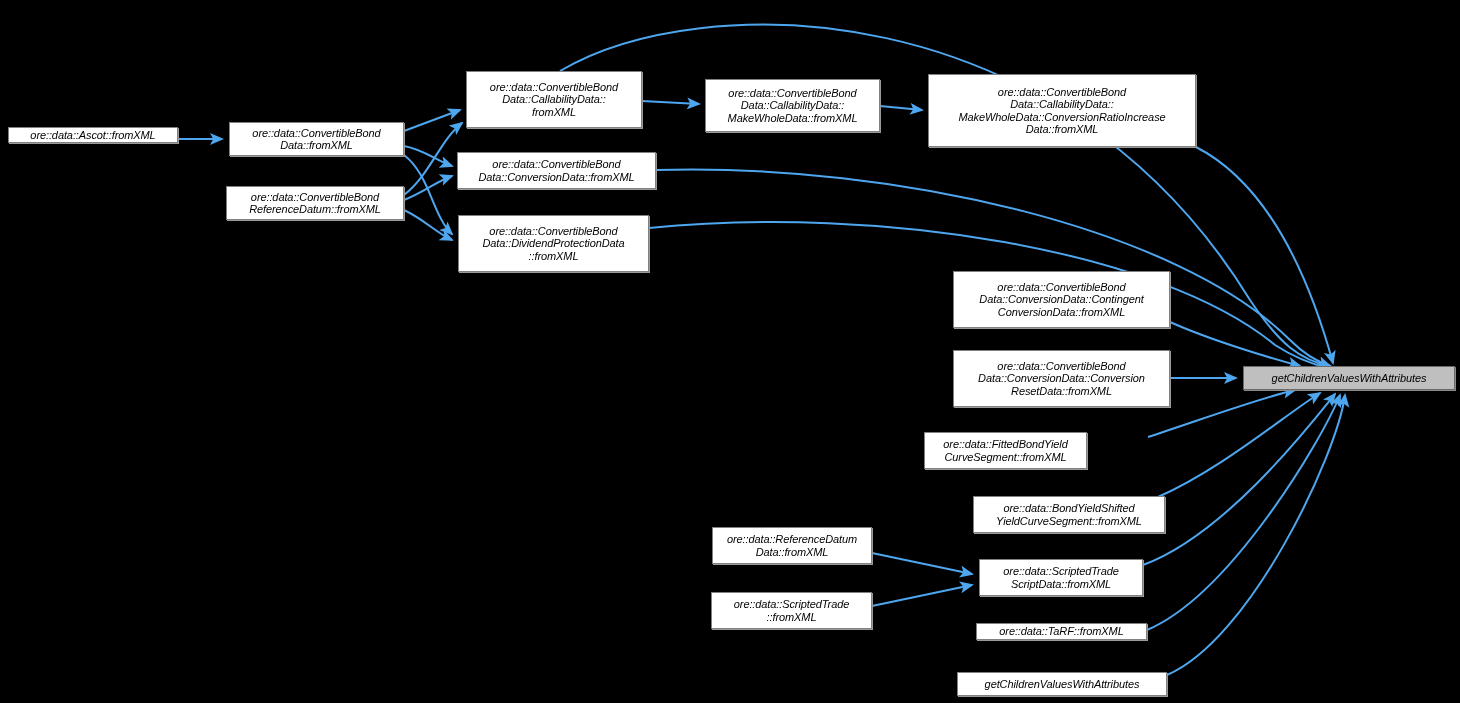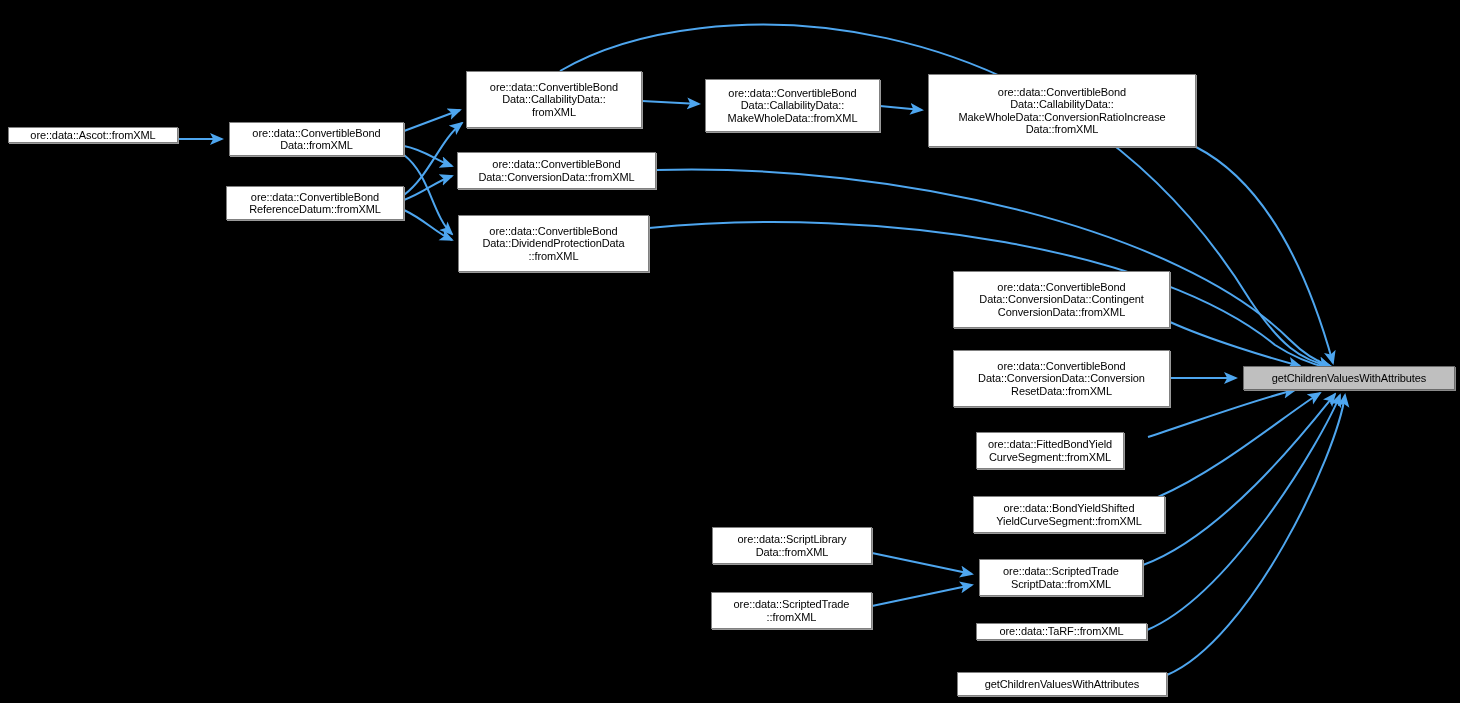--- a/index.html
+++ b/index.html
@@ -35,20 +35,21 @@
     justify-content: center;
     text-align: center;
     color: #000000;
     font-size: 11px;
     line-height: 12.4px;
     letter-spacing: -0.1px;
     white-space: pre-line;
     padding: 0 3px;
     cursor: pointer;
     z-index: 2;
+    font-style: italic;
   }
   .node.highlight {
     background: #bfbfbf;
     border: 1px solid #6b6b6b;
     box-shadow: 1px 1px 0 0 #8a8a8a;
   }
 </style>
 </head>
 <body>
 
@@ -104,25 +105,25 @@
       <div class="node" style="left: 928px; top: 74px; width: 268px; height: 73px;">ore::data::ConvertibleBond
 Data::CallabilityData::
 MakeWholeData::ConversionRatioIncrease
 Data::fromXML</div>
       <div class="node" style="left: 953px; top: 271px; width: 217px; height: 57px;">ore::data::ConvertibleBond
 Data::ConversionData::Contingent
 ConversionData::fromXML</div>
       <div class="node" style="left: 953px; top: 350px; width: 217px; height: 57px;">ore::data::ConvertibleBond
 Data::ConversionData::Conversion
 ResetData::fromXML</div>
-      <div class="node" style="left: 976px; top: 432px; width: 148px; height: 37px;">ore::data::FittedBondYield
+      <div class="node" style="left: 924px; top: 432px; width: 163px; height: 37px;">ore::data::FittedBondYield
 CurveSegment::fromXML</div>
       <div class="node" style="left: 966px; top: 496px; width: 192px; height: 37px; margin-left: 7px;">ore::data::BondYieldShifted
 YieldCurveSegment::fromXML</div>
-      <div class="node" style="left: 712px; top: 527px; width: 160px; height: 37px;">ore::data::ScriptLibrary
+      <div class="node" style="left: 712px; top: 527px; width: 160px; height: 37px;">ore::data::ReferenceDatum
 Data::fromXML</div>
       <div class="node" style="left: 711px; top: 592px; width: 161px; height: 37px;">ore::data::ScriptedTrade
 ::fromXML</div>
       <div class="node" style="left: 979px; top: 559px; width: 164px; height: 37px;">ore::data::ScriptedTrade
 ScriptData::fromXML</div>
       <div class="node" style="left: 976px; top: 623px; width: 171px; height: 17px;">ore::data::TaRF::fromXML</div>
       <div class="node" style="left: 957px; top: 672px; width: 210px; height: 24px;">getChildrenValuesWithAttributes</div>
       <div class="node highlight" style="left: 1243px; top: 366px; width: 212px; height: 24px;">getChildrenValuesWithAttributes</div>
     </div>
 </div>

